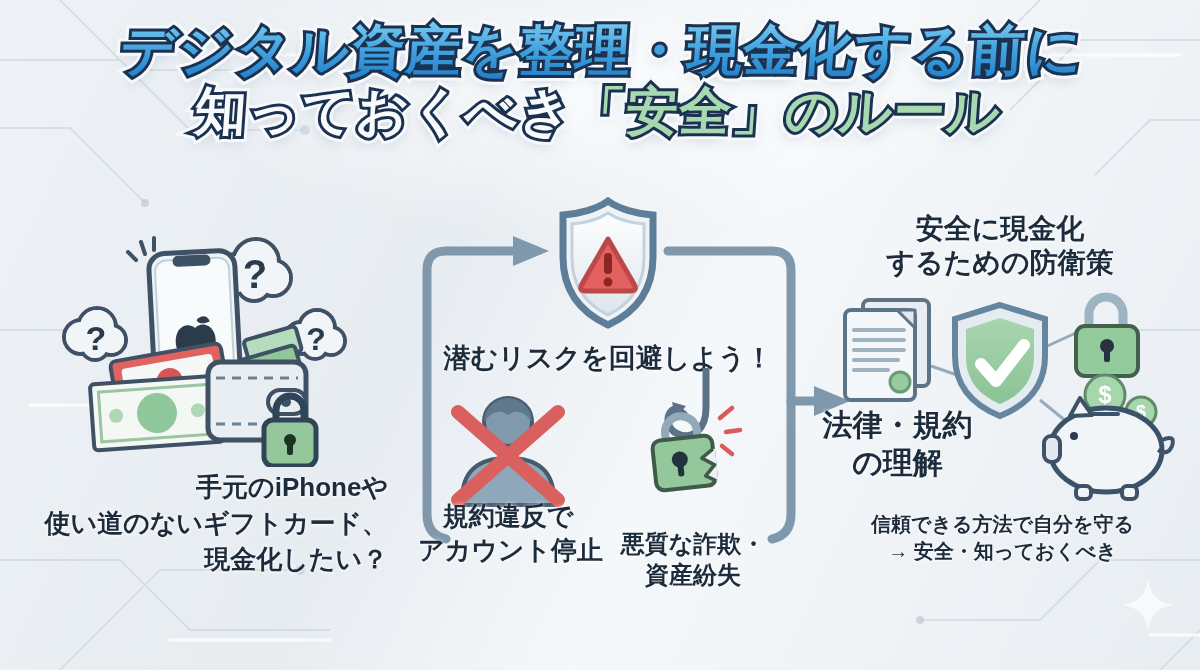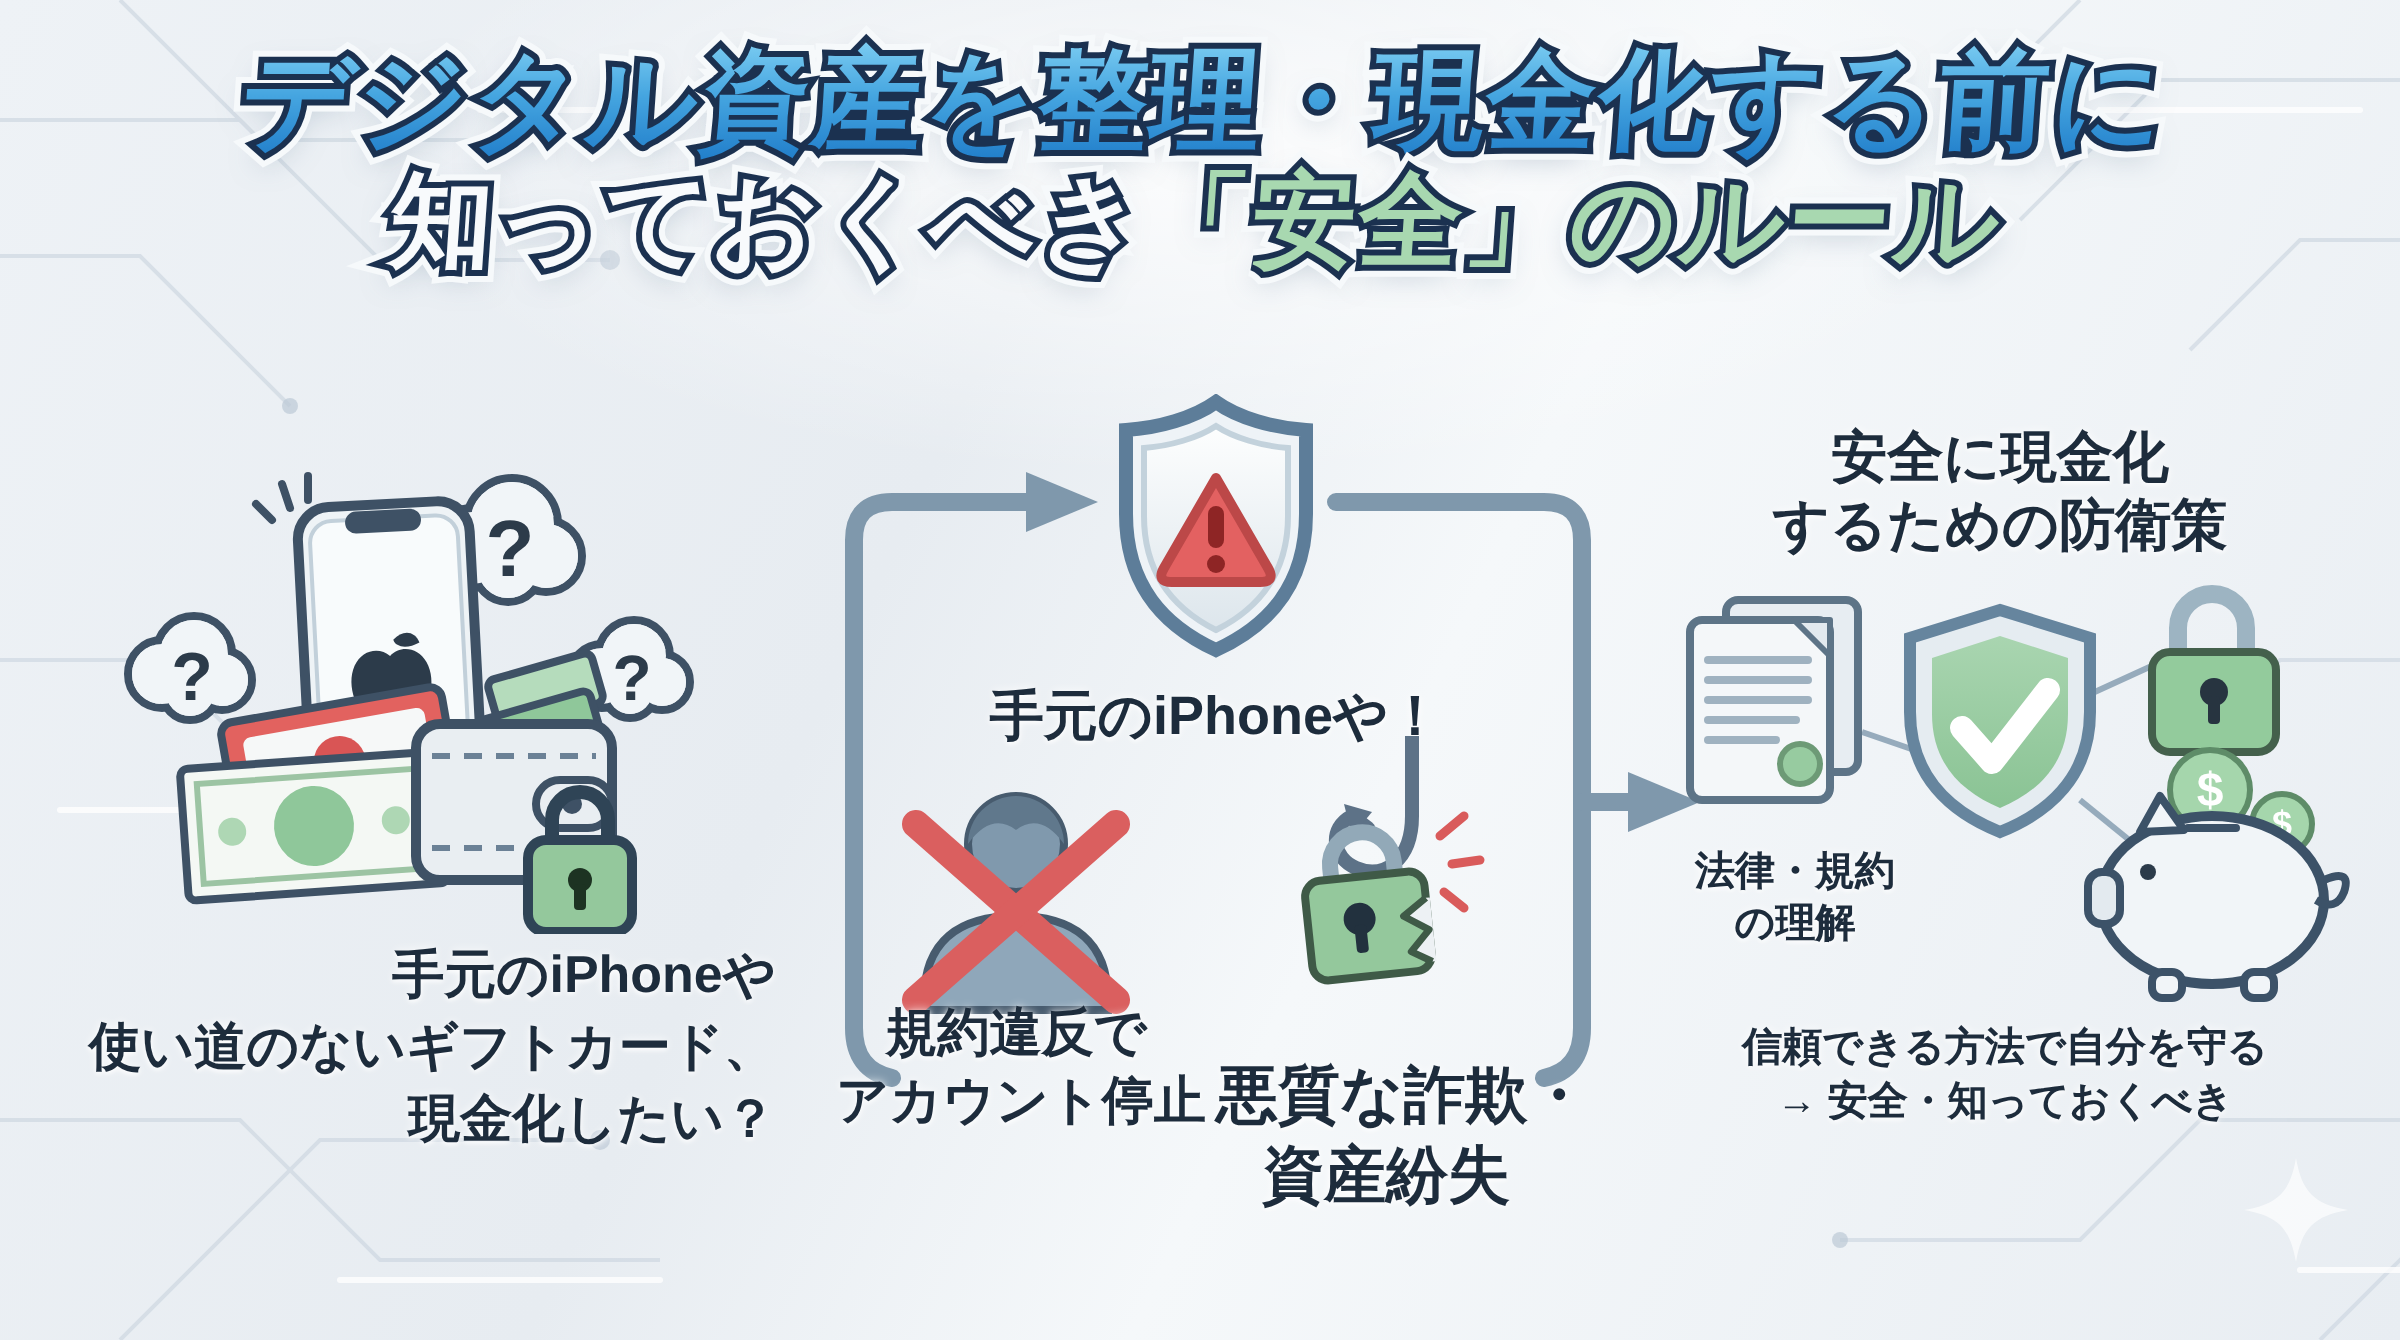--- a/index.html
+++ b/index.html
@@ -30,23 +30,23 @@
   .t2 .fill-white{color:#f8fafc;}
   .t2 .fill-green{color:#a8d8b0;}
 
   
   .cap{position:absolute;text-align:center;color:#1d2c3c;font-weight:800;
     text-shadow:0 0 5px rgba(255,255,255,.9),0 1px 2px rgba(255,255,255,.8);margin-top:12px;}
   .cap div{white-space:nowrap;}
   .cap-left{left:38px;top:458px;width:350px;font-size:26px;line-height:1.38;text-align:right;}
   .cap-center-head{left:438px;top:328px;width:340px;font-size:27px;}
   .cap-risk1{left:418px;top:488px;width:180px;font-size:26px;line-height:1.3;}
-  .cap-risk2{left:608px;top:516px;width:170px;font-size:31px;line-height:1.3;}
+  .cap-risk2{left:608px;top:516px;width:170px;font-size:24px;line-height:1.3;}
   .cap-right-head{left:850px;top:200px;width:300px;font-size:28px;line-height:1.22;}
-  .cap-doc{left:820px;top:412px;width:155px;font-size:20px;line-height:1.28;}
+  .cap-doc{left:820px;top:394px;width:155px;font-size:30px;line-height:1.28;}
   .cap-right-foot{left:810px;top:499px;width:385px;font-size:20px;line-height:1.35;}
 
   .qmark{font-weight:900;fill:#2c3b4a;font-family:"Liberation Sans","DejaVu Sans",sans-serif;}
   .dollar{font-weight:900;fill:#ffffff;font-family:"Liberation Sans","DejaVu Sans",sans-serif;}
 </style>
 </head>
 <body>
 
 <div class="canvas">
 
@@ -233,21 +233,21 @@
     <path d="M59 4 C70 12 88 17 104 18 L104 60 C104 96 85 116 59 128 C33 116 14 96 14 60 L14 18 C30 17 48 12 59 4 Z" fill="#eef3f7" stroke="#5d7d99" stroke-width="7"></path>
     <path d="M59 16 C68 22 82 26 95 27 L95 61 C95 91 79 108 59 118 C39 108 23 91 23 61 L23 27 C36 26 50 22 59 16 Z" fill="url(#shGrad)" stroke="#c3d2dc" stroke-width="3"></path>
     <g transform="translate(59,72)">
       <path d="M0 -30 L26 15 Q30 22 22 22 L-22 22 Q-30 22 -26 15 Z" fill="#e36161" stroke="#bc4848" stroke-width="5" stroke-linejoin="round"></path>
       <rect x="-4" y="-16" width="8" height="21" rx="4" fill="#8e2525"></rect>
       <circle cx="0" cy="13" r="4.5" fill="#8e2525"></circle>
     </g>
   </svg>
 
   <div class="cap cap-center-head">
-    <div>手元のiPhoneや！</div>
+    <div>潜むリスクを回避しよう！</div>
   </div>
 
   <svg class="abs" style="left:448px;top:388px;" width="120" height="120" viewBox="0 0 120 120">
     <path d="M14 112 C14 82 32 70 60 70 C88 70 106 82 106 112 L106 117 H14 Z" fill="#8fa7ba" stroke="#475b6e" stroke-width="4"></path>
     <circle cx="60" cy="34" r="24" fill="#8099ad" stroke="#475b6e" stroke-width="4"></circle>
     <path d="M36 34 a24 24 0 0 1 48 0 c-8 -11 -16 -13 -24 -7 c-8 -6 -16 -4 -24 7 z" fill="#60788c"></path>
     <g stroke="#da5f5f" stroke-width="14" stroke-linecap="round">
       <path d="M10 24 L110 112"></path>
         <path d="M110 24 L10 112"></path>
     </g>

